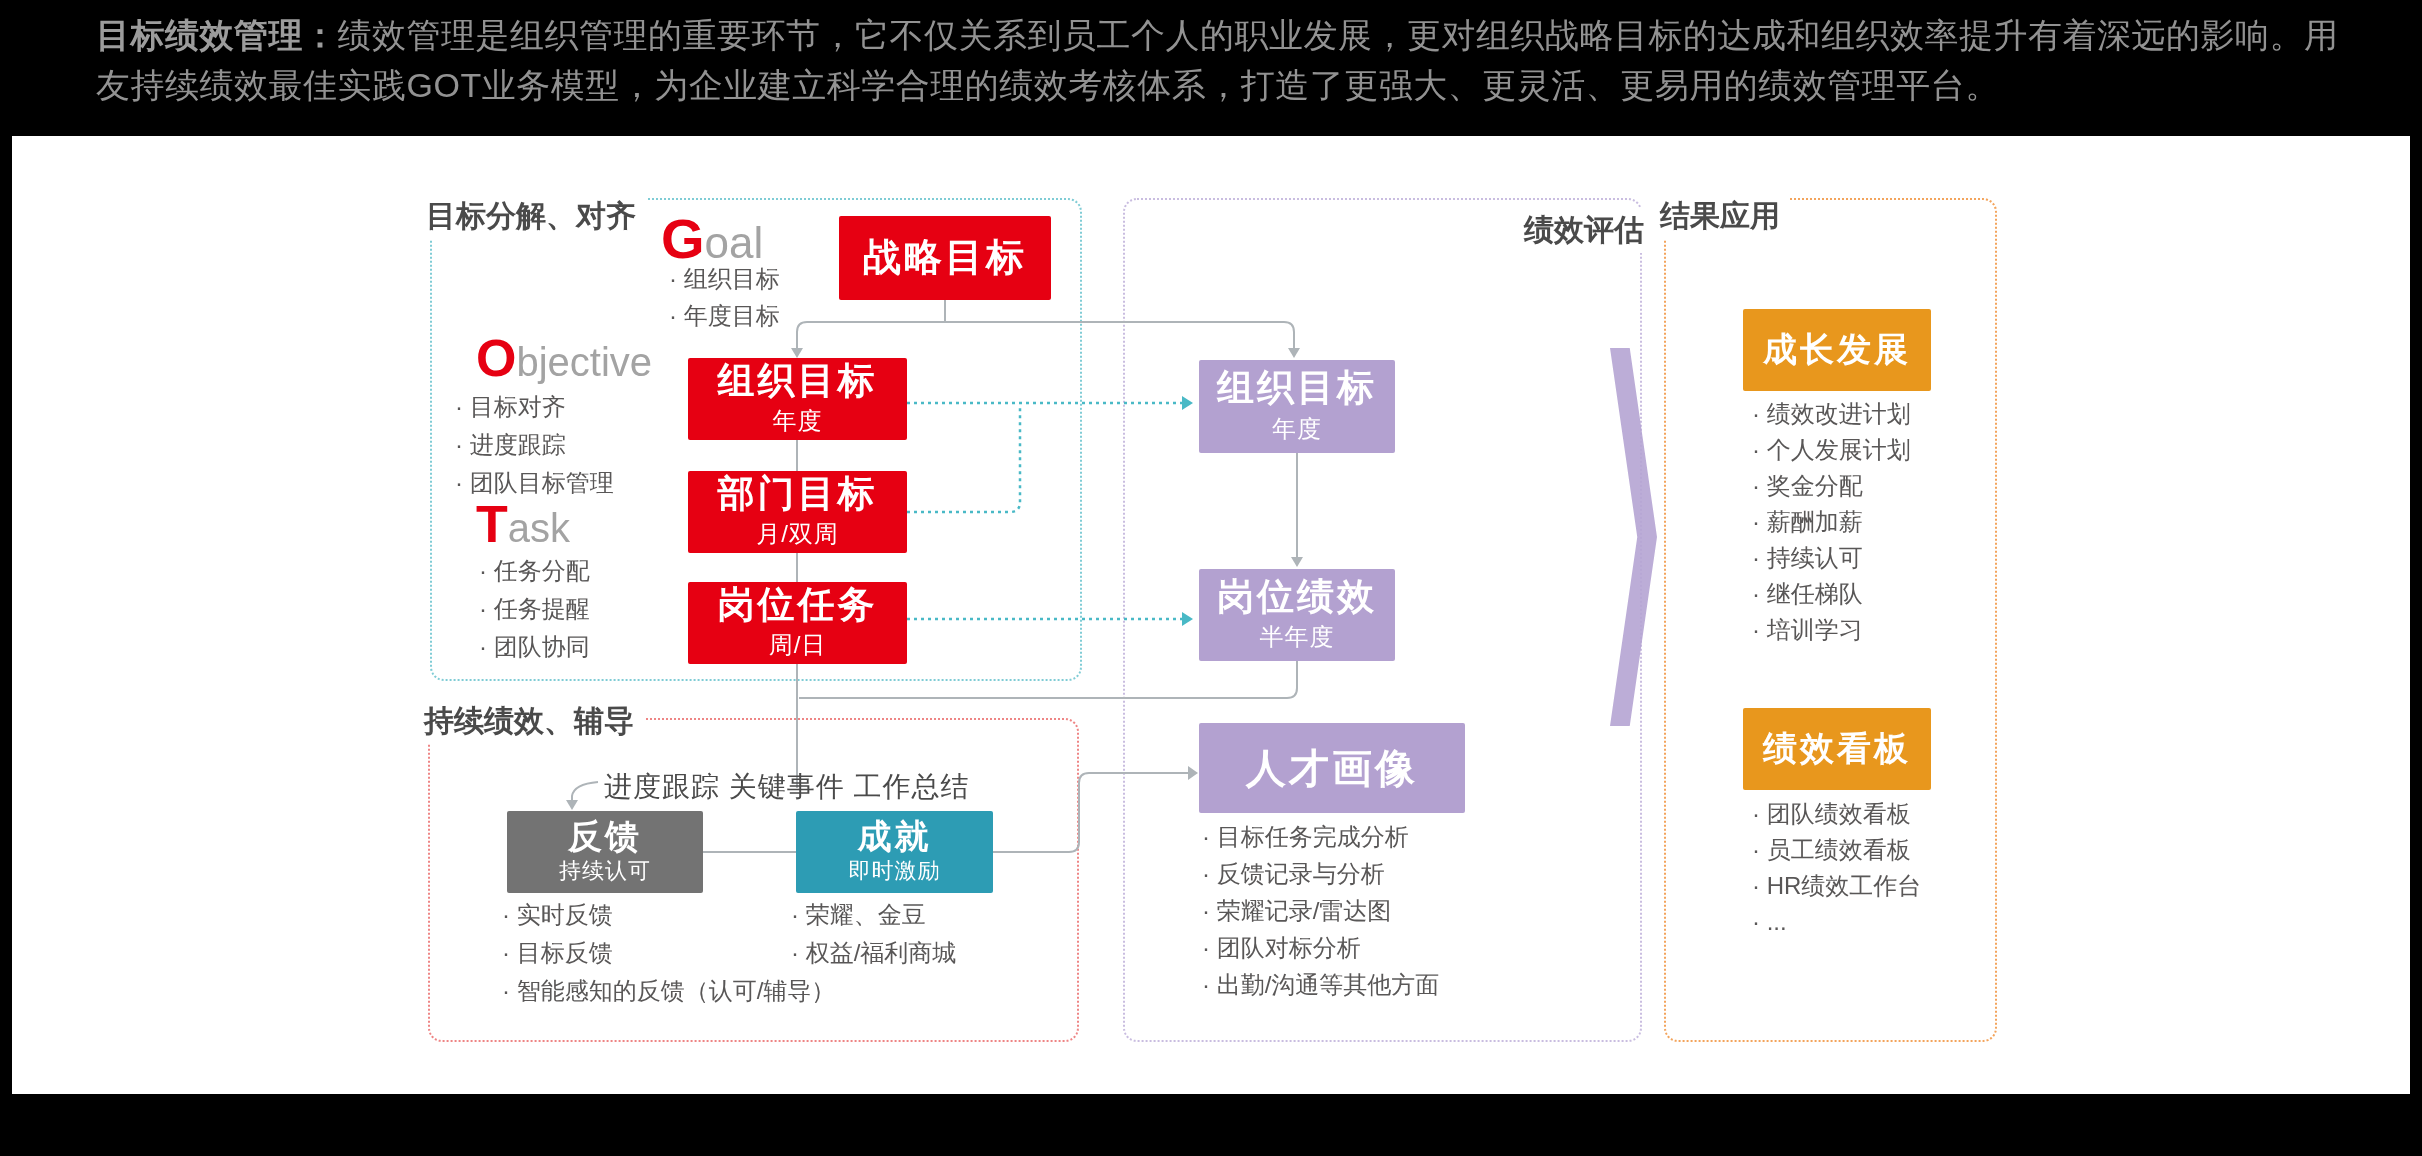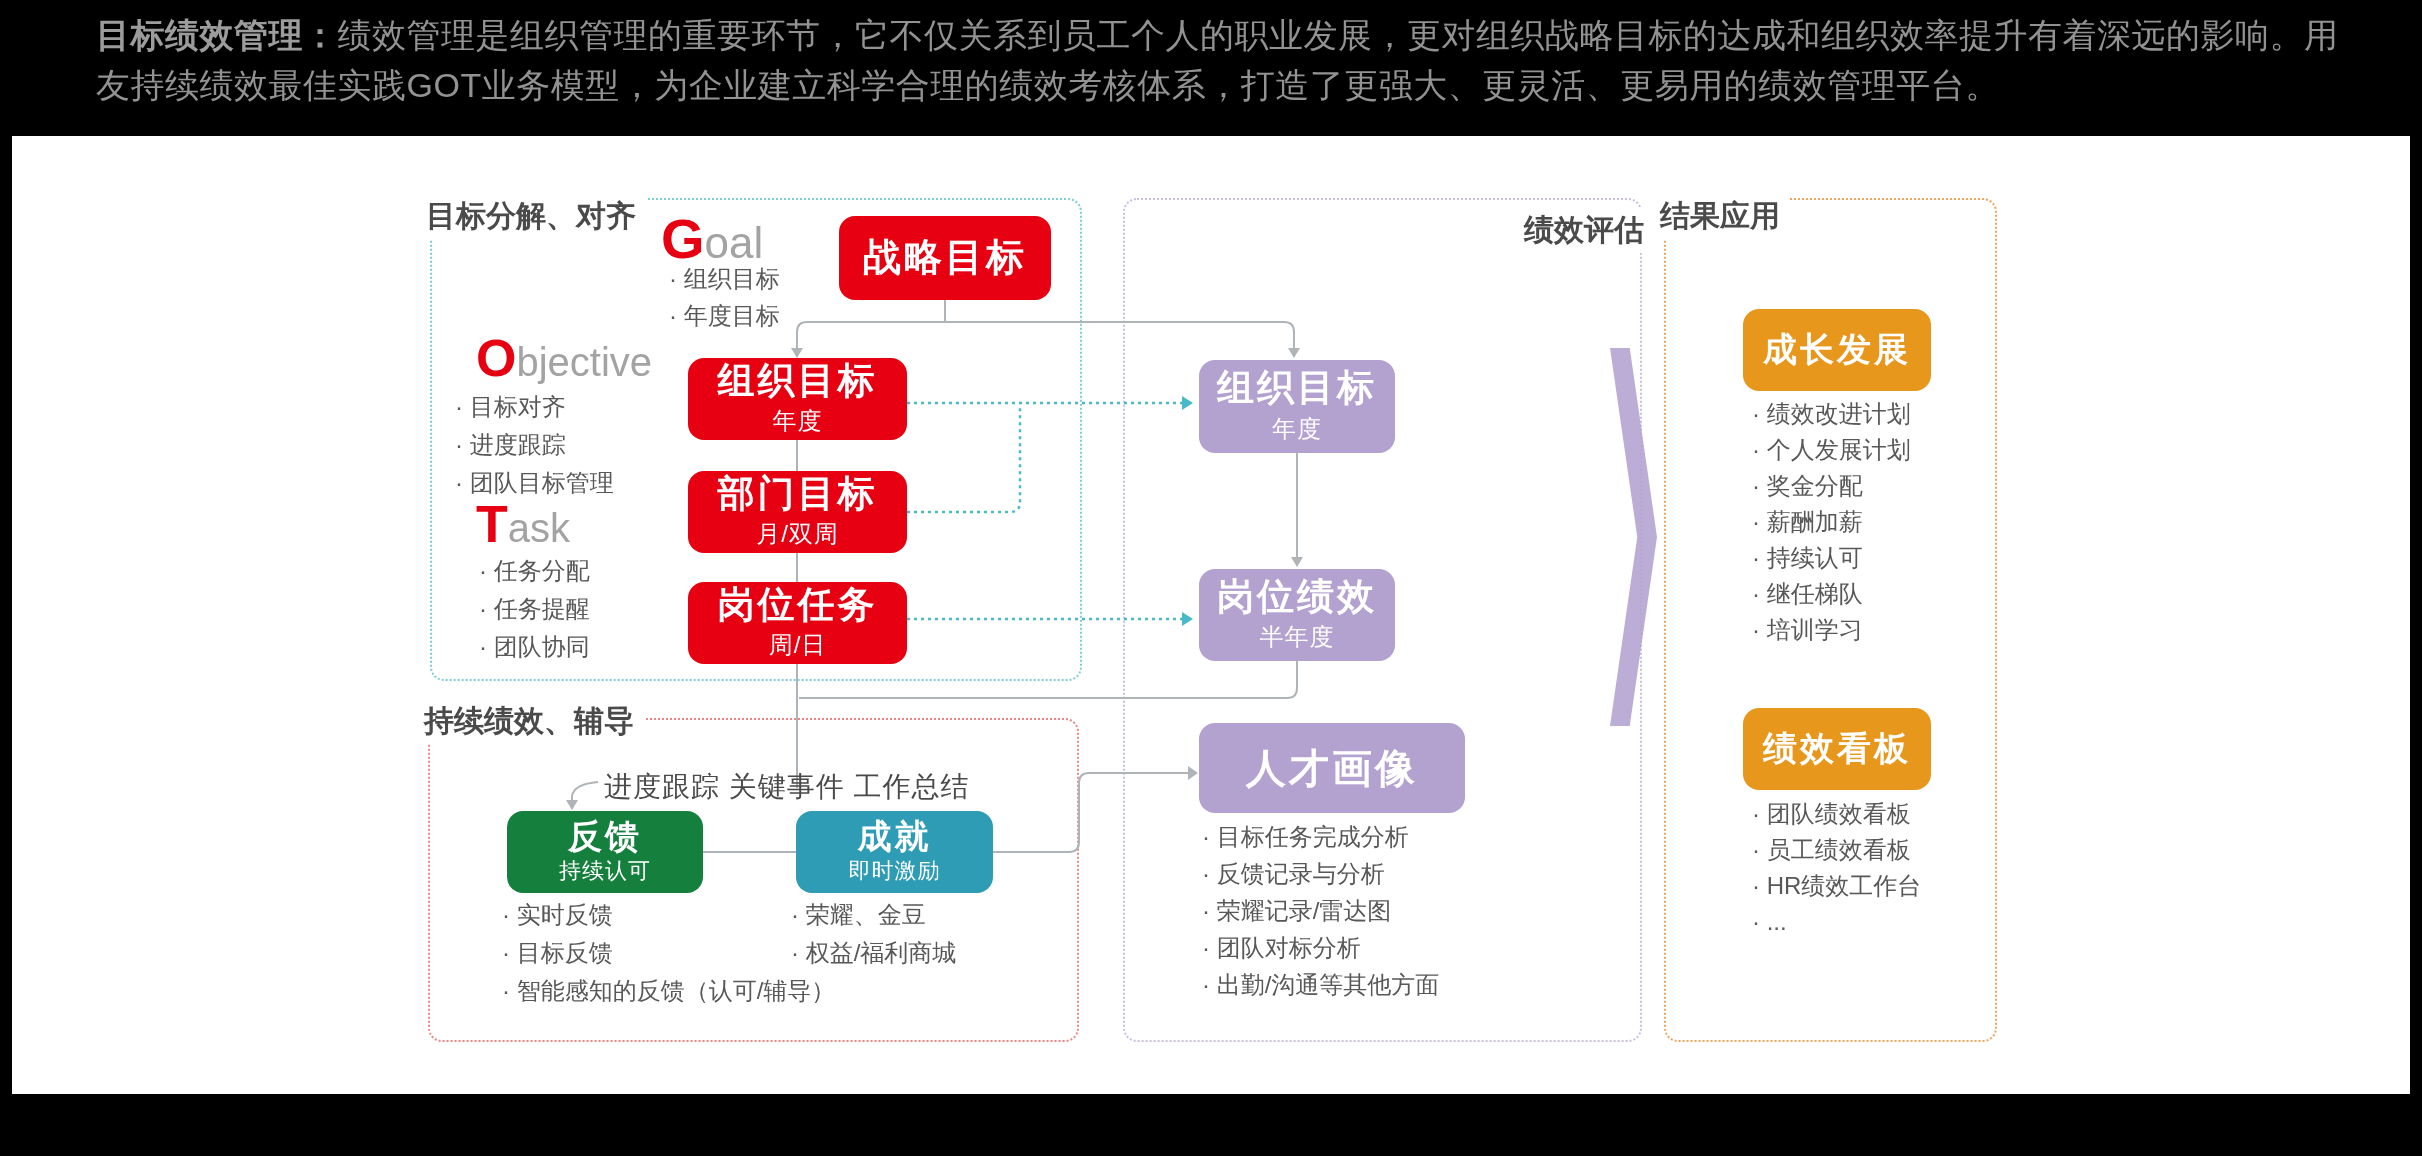--- a/index.html
+++ b/index.html
@@ -9,21 +9,21 @@
          color:#929292;letter-spacing:0.5px;}
   .intro .lead{font-weight:bold;color:#9c9c9c;}
   .panel{position:absolute;left:12px;top:136px;width:2398px;height:958px;background:#ffffff;}
 
   .sec{position:absolute;border-radius:14px;z-index:1;}
   .sec-title{position:absolute;z-index:4;background:#fff;font-size:30px;font-weight:bold;
              color:#4a4a4a;padding:2px 10px 2px 0;white-space:nowrap;}
 
   svg.wires{position:absolute;left:0;top:0;z-index:2;}
 
-  .bx{position:absolute;border-radius:16px;color:#fff;display:flex;flex-direction:column;
+  .bx{position:absolute;border-radius:2px;color:#fff;display:flex;flex-direction:column;
       align-items:center;justify-content:center;z-index:3;text-align:center;}
   .bx .t{font-weight:bold;font-size:37px;letter-spacing:3px;line-height:1.1;}
   .bx .s{font-size:24px;margin-top:4px;letter-spacing:1px;}
 
   .got{position:absolute;z-index:3;white-space:nowrap;}
   .got .init{font-weight:bold;color:#e60012;}
   .got .rest{color:#a3a3a3;}
   .list{position:absolute;z-index:3;font-size:24px;color:#595757;white-space:nowrap;}
   .list div{height:37px;line-height:37px;}
   .proc{position:absolute;z-index:3;font-size:28px;color:#4a4a4a;white-space:nowrap;letter-spacing:1px;}
@@ -134,21 +134,21 @@
     <div class="t" style="font-size:40px;">人才画像</div>
   </div>
 
   <div class="bx" style="left:1731px;top:173px;width:188px;height:82px;background:#e8971d;">
     <div class="t" style="font-size:34px;">成长发展</div>
   </div>
   <div class="bx" style="left:1731px;top:572px;width:188px;height:82px;background:#e8971d;">
     <div class="t" style="font-size:34px;">绩效看板</div>
   </div>
 
-  <div class="bx" style="left:495px;top:675px;width:196px;height:82px;background:#15803d;">
+  <div class="bx" style="left:495px;top:675px;width:196px;height:82px;background:#737373;">
     <div class="t" style="font-size:34px;">反馈</div>
     <div class="s" style="font-size:22px;margin-top:0;">持续认可</div>
   </div>
   <div class="bx" style="left:784px;top:675px;width:197px;height:82px;background:#2d9cb4;">
     <div class="t" style="font-size:34px;">成就</div>
     <div class="s" style="font-size:22px;margin-top:0;">即时激励</div>
   </div>
 
 
   <div class="list" style="left:1190px;top:682px;">

